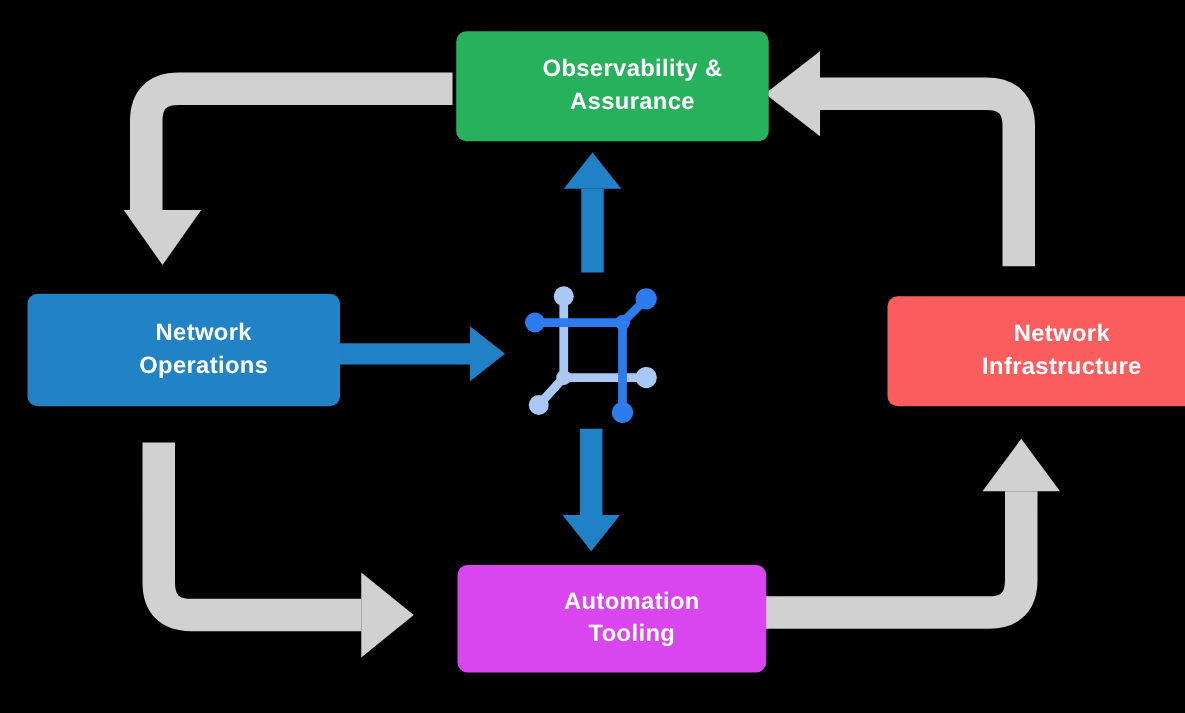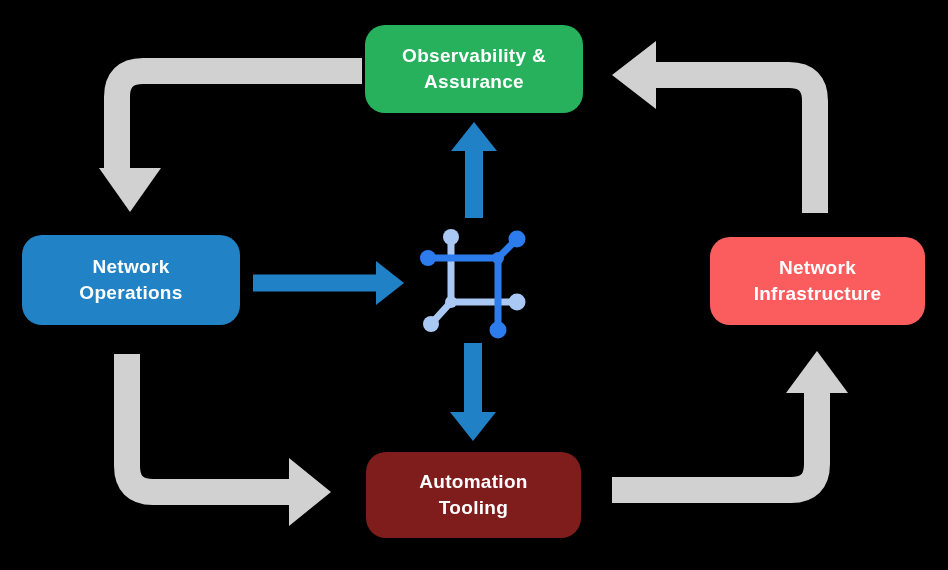--- a/index.html
+++ b/index.html
@@ -14,25 +14,26 @@
     overflow: hidden;
     font-family: "Liberation Sans", "DejaVu Sans", sans-serif;
   }
   .arrows-layer, .icon-layer {
     position: absolute;
     left: 0;
     top: 0;
   }
   .node {
     position: absolute;
-    border-radius: 20px;
+    border-radius: 8px;
     display: flex;
     align-items: center;
     justify-content: center;
     text-align: center;
+    padding-left: 32px;
   }
   .node-label {
     color: #ffffff;
     font-size: 19px;
     font-weight: bold;
     line-height: 26px;
     letter-spacing: 0.3px;
     white-space: pre-line;
   }
   .node-observability { left: 365px; top: 25px;  width: 218px; height: 88px; }
@@ -98,21 +99,21 @@
   <div class="node node-operations" style="background-color: rgb(33, 131, 197);">
     <span class="node-label">Network
 Operations</span>
   </div>
 
   <div class="node node-infrastructure" style="background-color: rgb(251, 93, 95);">
     <span class="node-label">Network
 Infrastructure</span>
   </div>
 
-  <div class="node node-automation" style="background-color: #7f1d1d;">
+  <div class="node node-automation" style="background-color: #d946ef;">
     <span class="node-label">Automation
 Tooling</span>
   </div>
 
   <svg class="center-icon" viewBox="0 0 110 115">
 
     <g stroke-linecap="round" fill="none" stroke-width="7" style="stroke: rgb(169, 201, 244);">
       <path d="M31 10 V75"></path>
       <path d="M31 75 H97"></path>
       <path d="M31 75 L11 97"></path>

